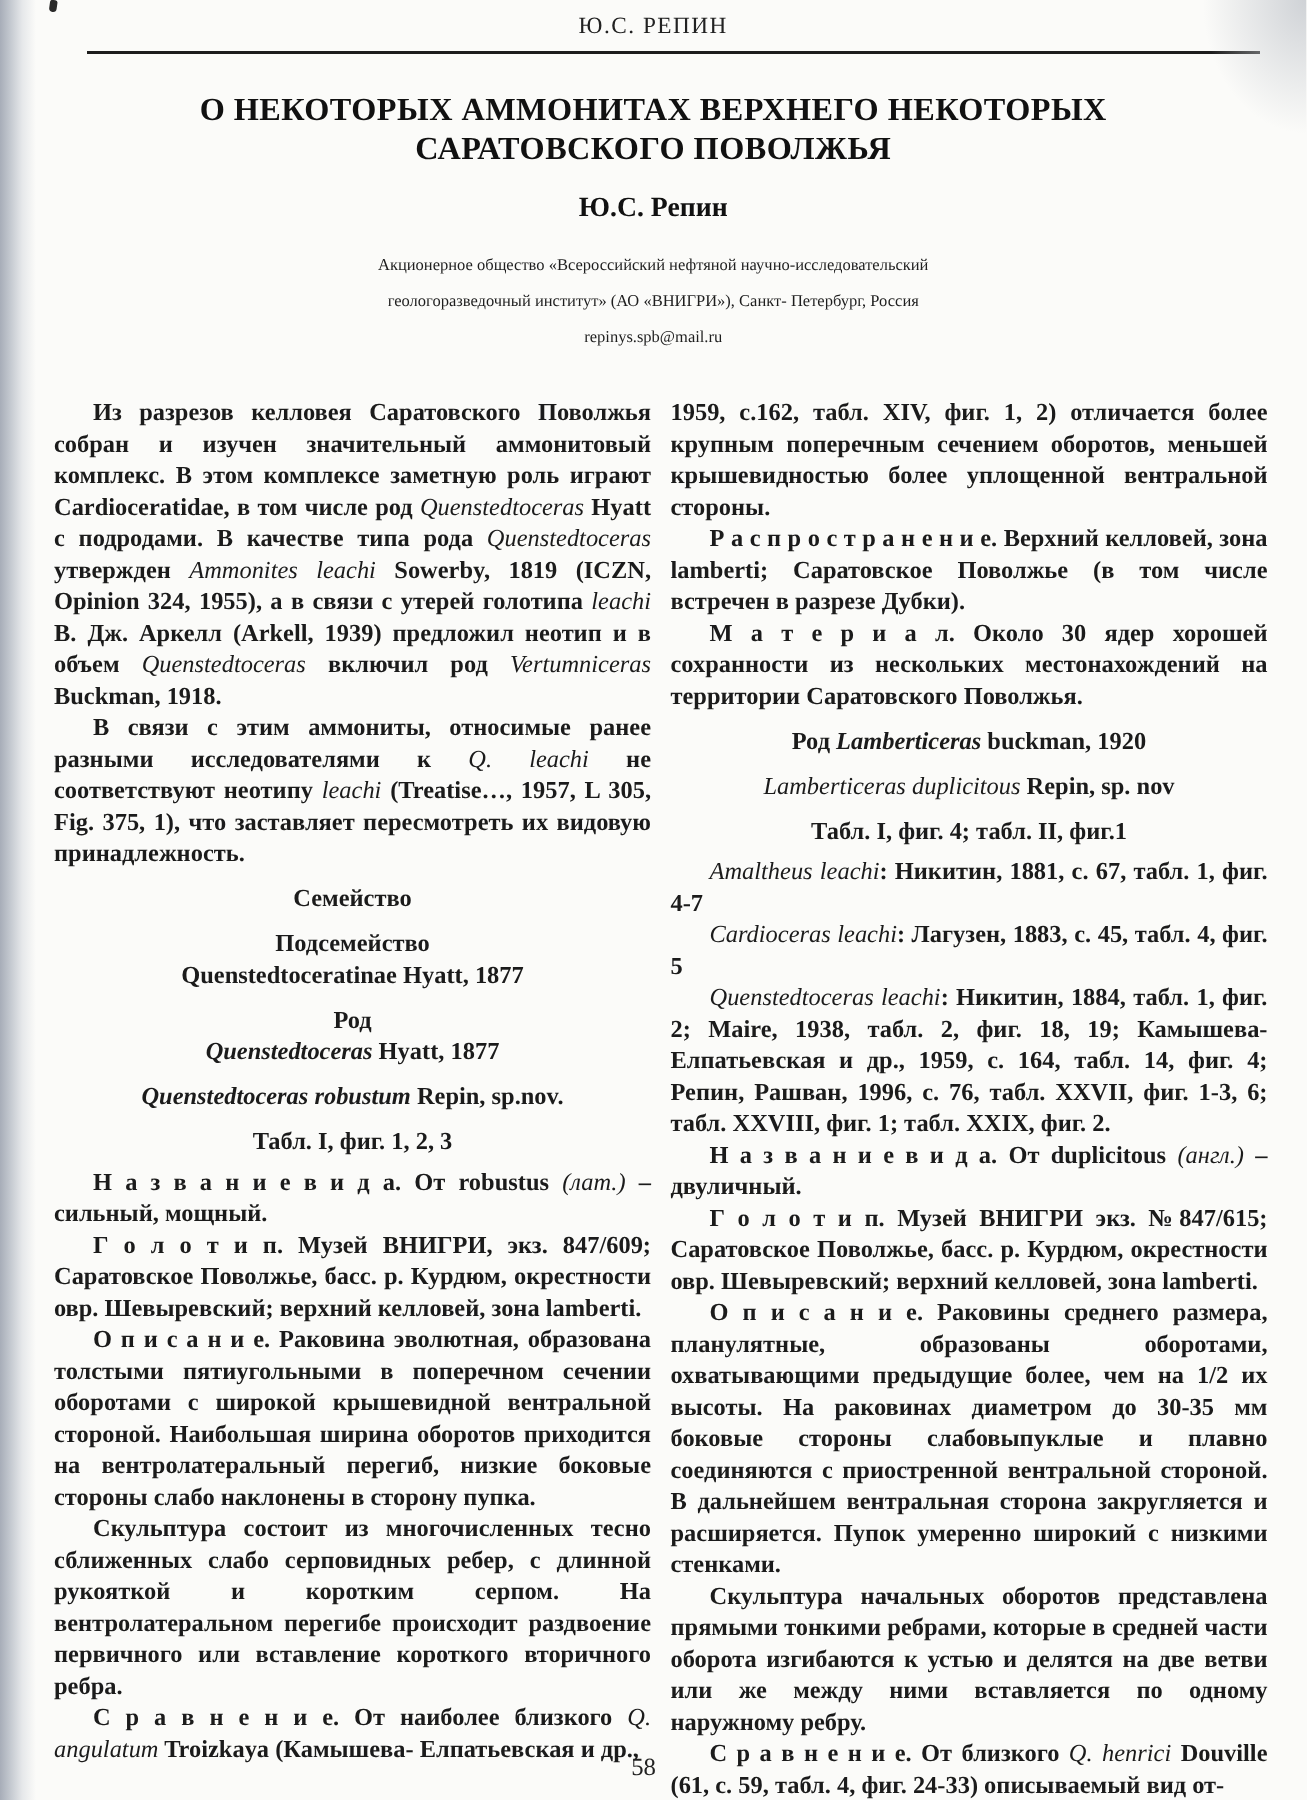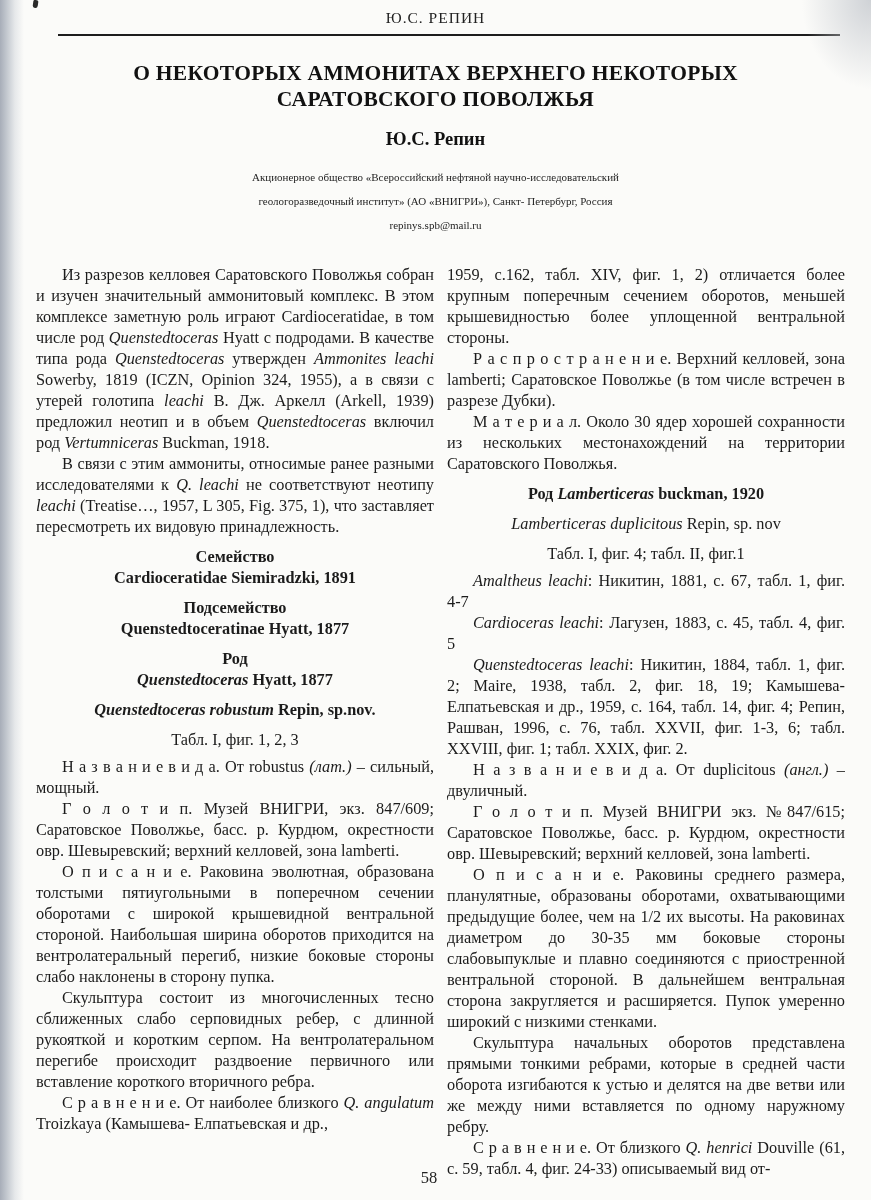--- a/index.html
+++ b/index.html
@@ -48,21 +48,21 @@
   .columns{
     display:flex;gap:13px;
     padding:27px 26px 0 36px;
   }
   .col{flex:1;min-width:0;font-size:16.3px;line-height:21px;text-align:justify;}
   .blk-p{text-indent:26px;}
   .blk-noindent{text-indent:0;}
   .blk-h{text-align:center;text-indent:0;font-weight:bold;}
   .blk-h1{margin-top:9px;}
   .blk-c{text-align:center;text-indent:0;margin:9px 0 6px;}
-  .seg-r{font-style:normal;font-weight:normal;}
+  .seg-r{font-style:normal;font-weight:bold;}
   .seg-i{font-style:italic;text-align:right;}
   .seg-b{font-weight:bold;}
   .seg-bi{font-weight:bold;font-style:italic;}
   
   .page-number{
     position:absolute;left:0;right:13px;bottom:12px;
     text-align:center;font-size:16.5px;color:#222;
   }
 </style>
 </head>
@@ -86,21 +86,20 @@
   <div>Акционерное общество «Всероссийский нефтяной научно-исследовательский</div>
   <div>геологоразведочный институт» (АО «ВНИГРИ»), Санкт- Петербург, Россия</div>
   <div>repinys.spb@mail.ru</div>
 </div>
 
 <div class="columns">
   <div class="col">
       <div class="blk-p"><span class="seg-r">Из разрезов келловея Саратовского Поволжья собран и изучен значительный аммонитовый комплекс. В этом комплексе заметную роль играют Cardioceratidae, в том числе род </span><span class="seg-i">Quenstedtoceras</span><span class="seg-r"> Hyatt с подродами. В качестве типа рода </span><span class="seg-i">Quenstedtoceras</span><span class="seg-r"> утвержден </span><span class="seg-i">Ammonites leachi</span><span class="seg-r"> Sowerby, 1819 (ICZN, Opinion 324, 1955), а в связи с утерей голотипа </span><span class="seg-i">leachi</span><span class="seg-r"> В. Дж. Аркелл (Arkell, 1939) предложил неотип и в объем </span><span class="seg-i">Quenstedtoceras</span><span class="seg-r"> включил род </span><span class="seg-i">Vertumniceras</span><span class="seg-r"> Buckman, 1918.</span></div>
       <div class="blk-p"><span class="seg-r">В связи с этим аммониты, относимые ранее разными исследователями к </span><span class="seg-i">Q. leachi</span><span class="seg-r"> не соответствуют неотипу </span><span class="seg-i">leachi</span><span class="seg-r"> (Treatise…, 1957, L 305, Fig. 375, 1), что заставляет пересмотреть их видовую принадлежность.</span></div>
       <div class="blk-h blk-h1"><span class="seg-b">Семейство</span></div>
-      <div class="blk-h blk-h2"><span class="seg-b">Cardioceratidae Siemiradzki, 1891</span></div>
       <div class="blk-h blk-h1"><span class="seg-b">Подсемейство</span></div>
       <div class="blk-h blk-h2"><span class="seg-b">Quenstedtoceratinae Hyatt, 1877</span></div>
       <div class="blk-h blk-h1"><span class="seg-b">Род</span></div>
       <div class="blk-h blk-h2"><span class="seg-bi">Quenstedtoceras</span><span class="seg-b"> Hyatt, 1877</span></div>
       <div class="blk-h blk-h1"><span class="seg-bi">Quenstedtoceras  robustum</span><span class="seg-b"> Repin, sp.nov.</span></div>
       <div class="blk-c"><span class="seg-r">Табл. I, фиг. 1, 2, 3</span></div>
       <div class="blk-p"><span class="seg-r">Н а з в а н и е  в и д а. От robustus </span><span class="seg-i">(лат.)</span><span class="seg-r"> – сильный, мощный.</span></div>
       <div class="blk-p"><span class="seg-r">Г о л о т и п. Музей ВНИГРИ, экз. 847/609; Саратовское Поволжье, басс. р. Курдюм, окрестности овр. Шевыревский; верхний келловей, зона  lamberti.</span></div>
       <div class="blk-p"><span class="seg-r">О п и с а н и е.  Раковина эволютная, образована толстыми пятиугольными в поперечном сечении оборотами с широкой крышевидной вентральной стороной. Наибольшая ширина оборотов приходится на вентролатеральный перегиб, низкие боковые стороны слабо наклонены в сторону пупка.</span></div>
       <div class="blk-p"><span class="seg-r">Скульптура состоит из многочисленных тесно сближенных слабо серповидных ребер, с длинной рукояткой и коротким серпом. На вентролатеральном перегибе происходит раздвоение первичного или вставление короткого вторичного ребра.</span></div>

